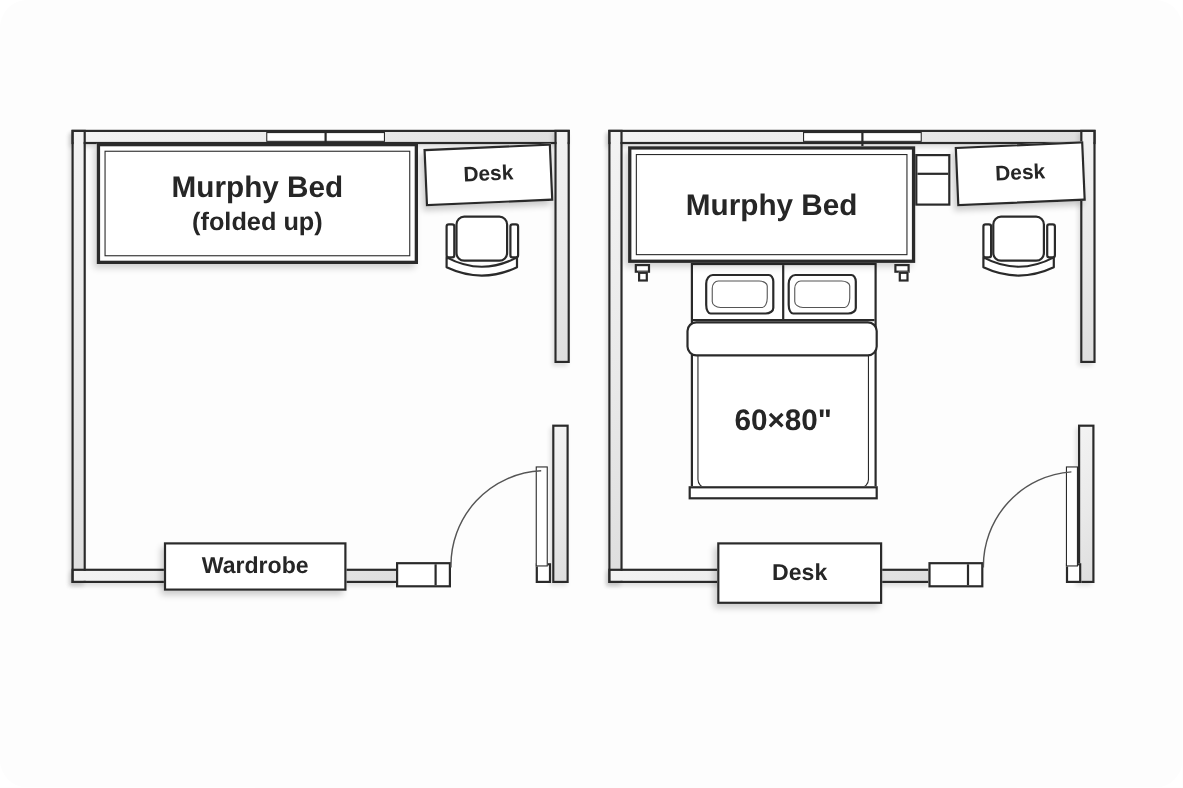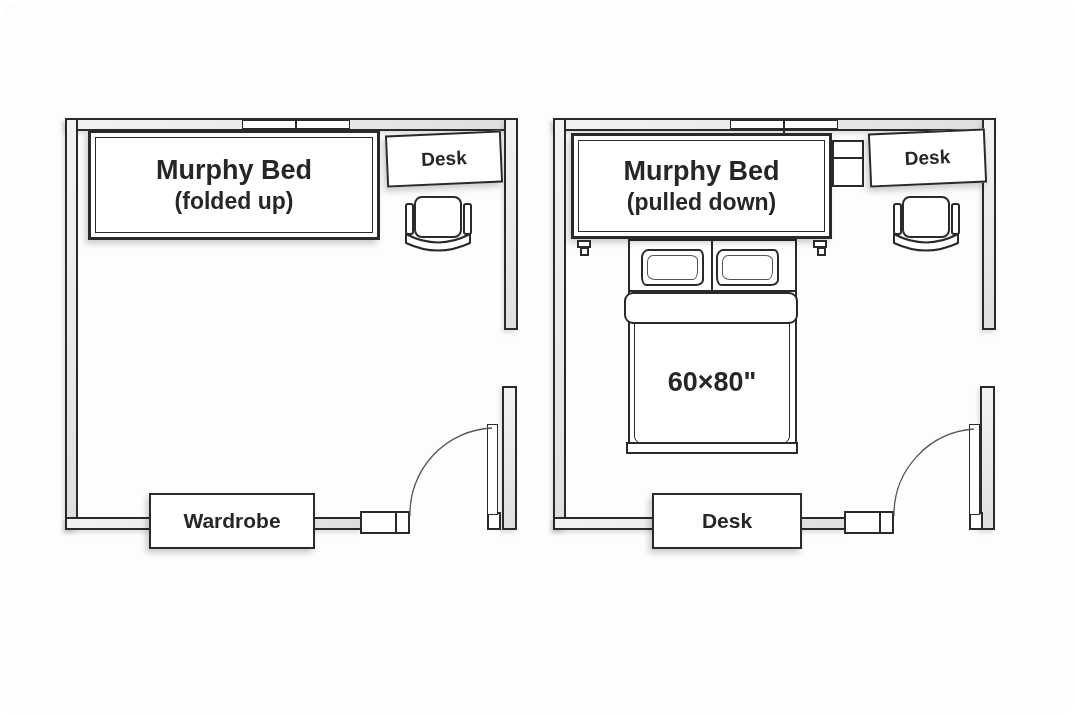--- a/index.html
+++ b/index.html
@@ -99,21 +99,21 @@
       <span class="murphy-line2">(folded up)</span>
     </div>
 
     <div class="fbox" style="left:386px;top:133px;width:116px;height:52px;transform:rotate(-2.5deg);">
       <span class="label-sm">Desk</span>
     </div>
     <div class="chair-arm" style="left:405px;top:203px;width:9px;height:32px;"></div>
     <div class="chair-arm" style="left:463px;top:203px;width:9px;height:32px;"></div>
     <div class="chair-seat" style="left:414px;top:196px;width:48px;height:42px;"></div>
 
-    <div class="fbox" style="left:149px;top:493px;width:166px;height:56px;">
+    <div class="fbox" style="left:149px;top:493px;width:166px;height:44px;">
       <span class="label-md">Wardrobe</span>
     </div>
   </section>
 
   <section class="plan">
 
     <div class="wall" style="left:553px;top:118px;width:443px;height:13px;"></div>
     <div class="wall" style="left:553px;top:118px;width:13px;height:412px;"></div>
     <div class="wall" style="left:982px;top:118px;width:14px;height:212px;"></div>
     <div class="wall" style="left:980px;top:386px;width:15px;height:144px;"></div>
@@ -135,21 +135,20 @@
     <div class="pillow" style="left:641px;top:249px;width:63px;height:37px;"></div>
     <div class="pillow" style="left:716px;top:249px;width:63px;height:37px;"></div>
     <div class="duvet" style="left:634px;top:320px;width:156px;height:124px;">
       <span class="mattress-size">60×80"</span>
     </div>
     <div class="blanket" style="left:624px;top:292px;width:174px;height:32px;"></div>
     <div class="footboard" style="left:626px;top:442px;width:172px;height:12px;"></div>
 
     <div class="murphy" style="left:571px;top:133px;width:261px;height:106px;">
       <span class="murphy-line1">Murphy Bed</span>
-      <span class="murphy-line2">(pulled down)</span>
     </div>
 
     <div class="foot" style="left:577px;top:240px;width:14px;height:8px;"></div>
     <div class="foot" style="left:580px;top:247px;width:9px;height:9px;"></div>
     <div class="foot" style="left:813px;top:240px;width:14px;height:8px;"></div>
     <div class="foot" style="left:817px;top:247px;width:9px;height:9px;"></div>
 
     <div class="cabinet-cell" style="left:832px;top:140px;width:32px;height:47px;">
         <div class="cell-div"></div>
       </div>

